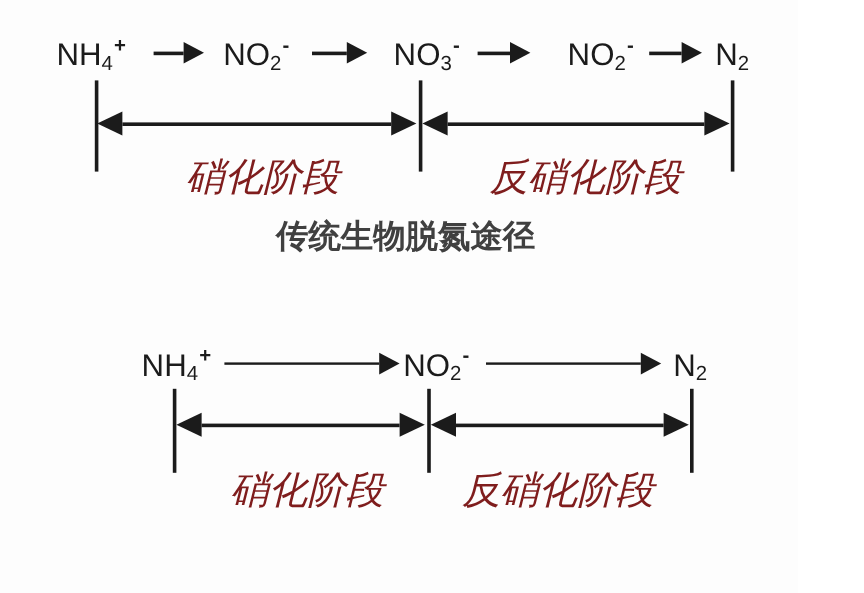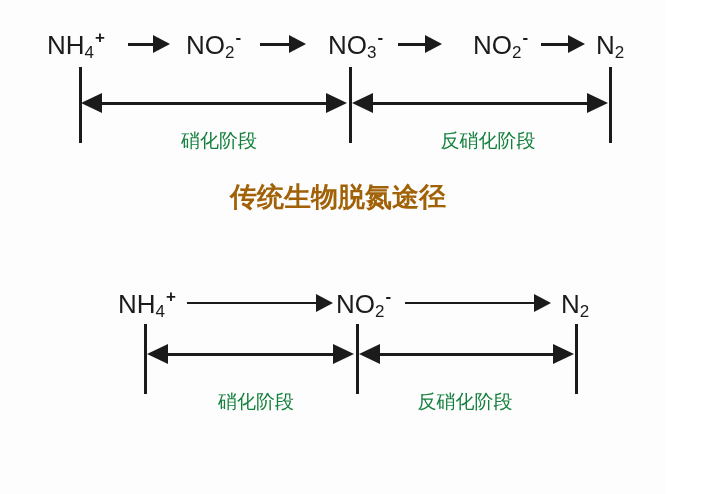--- a/index.html
+++ b/index.html
@@ -84,36 +84,37 @@
   
   .tick {
     position: absolute;
     width: 3px;
     background: #1b1b1b;
   }
 
   
   .stage-label {
     position: absolute;
-    font-size: 19px;
+    font-size: 32px;
     line-height: 1;
     white-space: nowrap;
     transform: translateX(-50%);
-    color: #15803d;
+    color: #7f1d1d;
+    font-style: italic;
   }
 
   
   .diagram-title {
     position: absolute;
     font-size: 27px;
     font-weight: 700;
     line-height: 1;
     white-space: nowrap;
     transform: translateX(-50%);
-    color: #a16207;
+    color: #404040;
   }
 </style>
 </head>
 <body>
 
 <div class="canvas">
 
   <div class="layer">
 
     <span class="species" style="left:47px; top:29px;"><span>NH</span><span class="f-sub">4</span><span class="f-sup">+</span></span>

